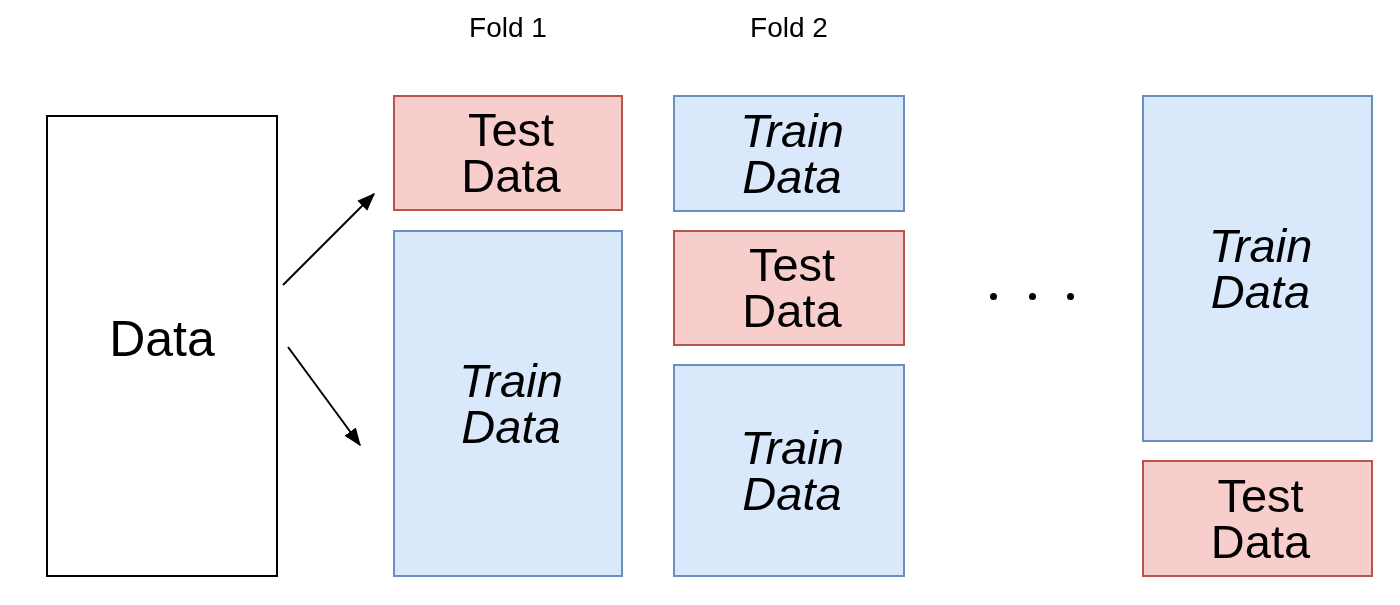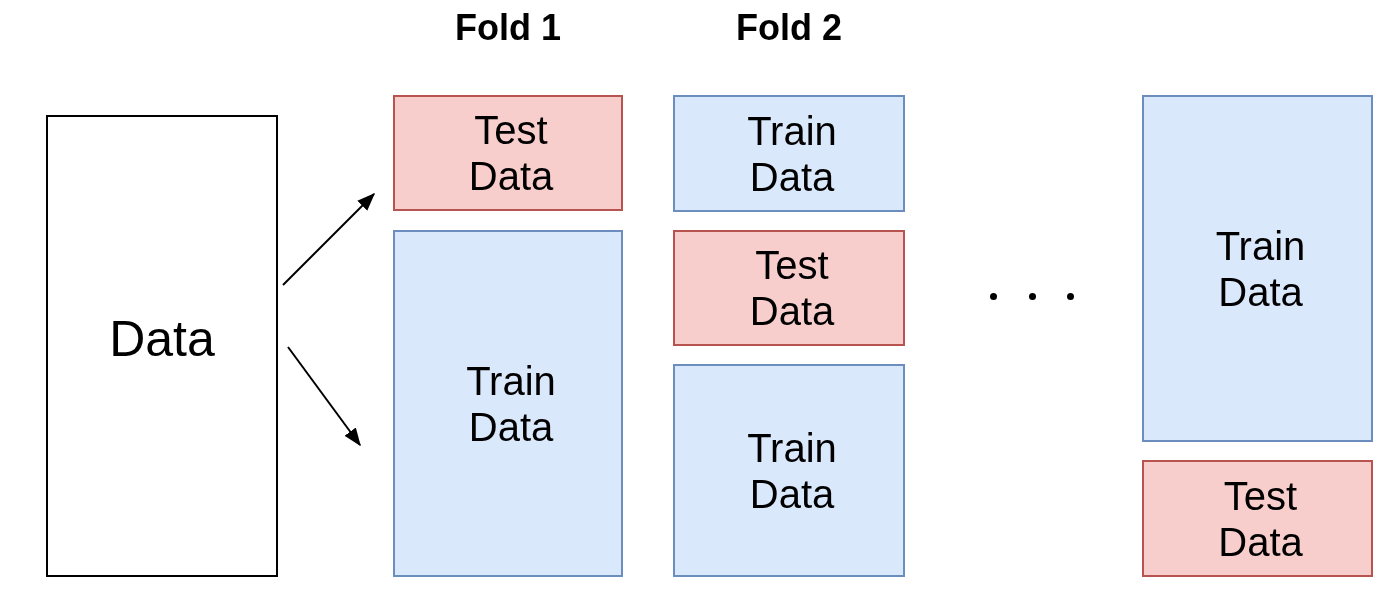--- a/index.html
+++ b/index.html
@@ -9,29 +9,29 @@
   }
   .arrows{position:absolute;left:0;top:0;width:1400px;height:605px;pointer-events:none;}
   .data-box{
     position:absolute;left:46px;top:115px;width:232px;height:462px;
     box-sizing:border-box;background:#ffffff;border:2px solid #000000;
     display:flex;align-items:center;justify-content:center;
   }
   .data-box .big-label{font-size:50px;line-height:56px;margin-top:-14px;}
   .fold-title{
     position:absolute;top:8px;height:40px;line-height:40px;
-    text-align:center;font-size:36px;font-weight:bold;
+    text-align:center;font-size:28px;
   }
   .box{
     position:absolute;box-sizing:border-box;
     display:flex;align-items:center;justify-content:center;
   }
   .box.test{background:#f8cecc;border:2px solid #b85450;}
-  .box.train{background:#dae8fc;border:2px solid #6c8ebf;}
-  .box .lines{text-align:center;font-size:40px;line-height:46px;margin-left:6px;}
+  .box.train{background:#dae8fc;border:2px solid #6c8ebf;font-style:italic;}
+  .box .lines{text-align:center;font-size:47px;line-height:46px;margin-left:6px;}
   .dot{position:absolute;top:293px;width:7px;height:7px;border-radius:50%;background:#000;}
 </style>
 </head>
 <body>
 
 <div class="canvas">
 
   <svg class="arrows" viewBox="0 0 1400 605" xmlns="http://www.w3.org/2000/svg">
     <defs>
       <marker id="arw" markerWidth="9" markerHeight="9" refX="8.3" refY="4.5" orient="auto">

